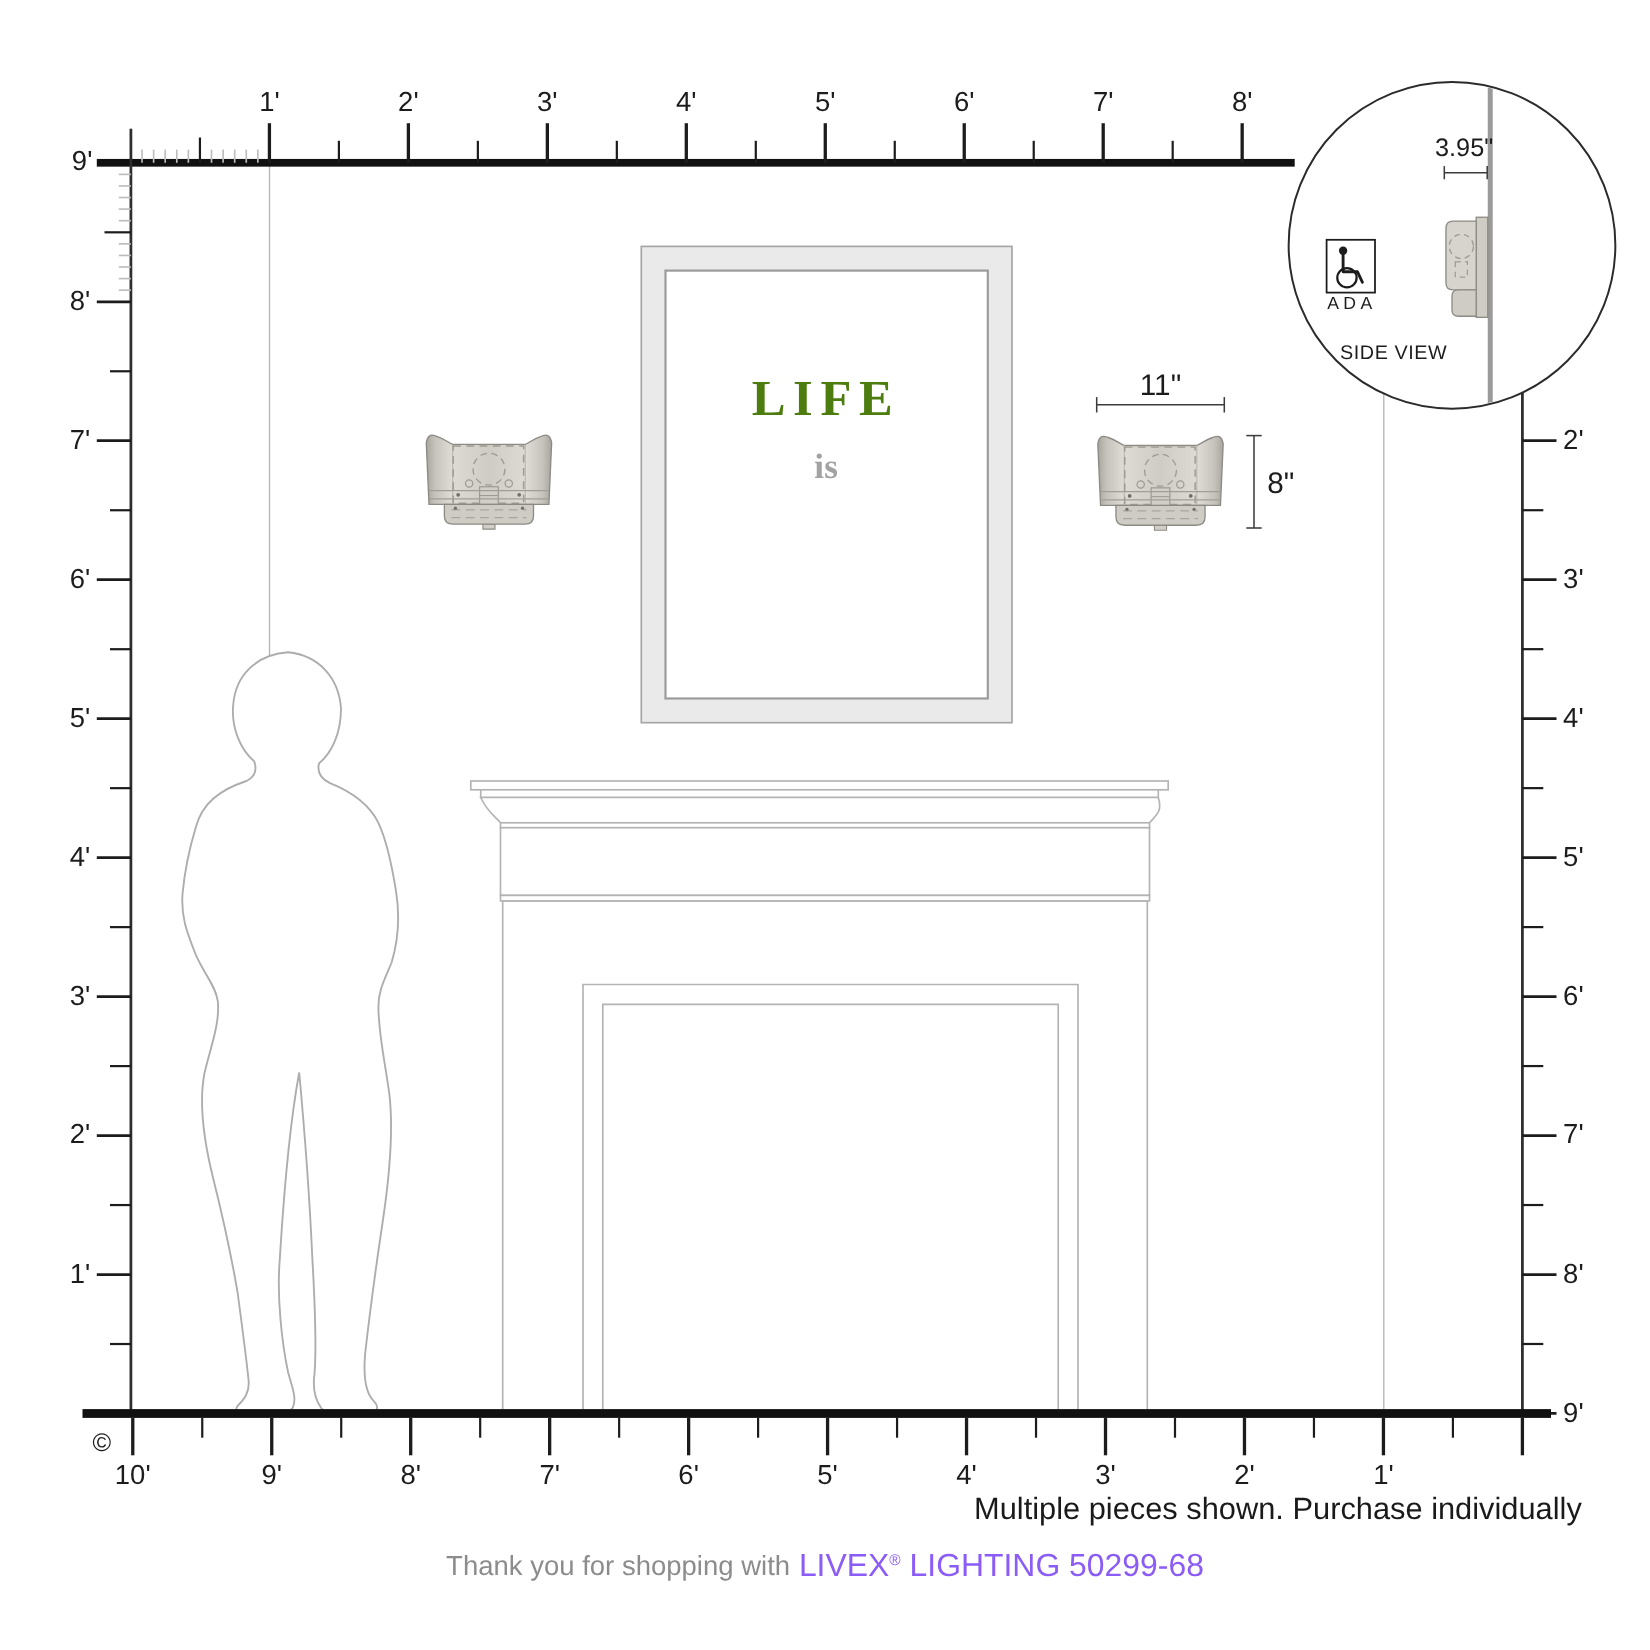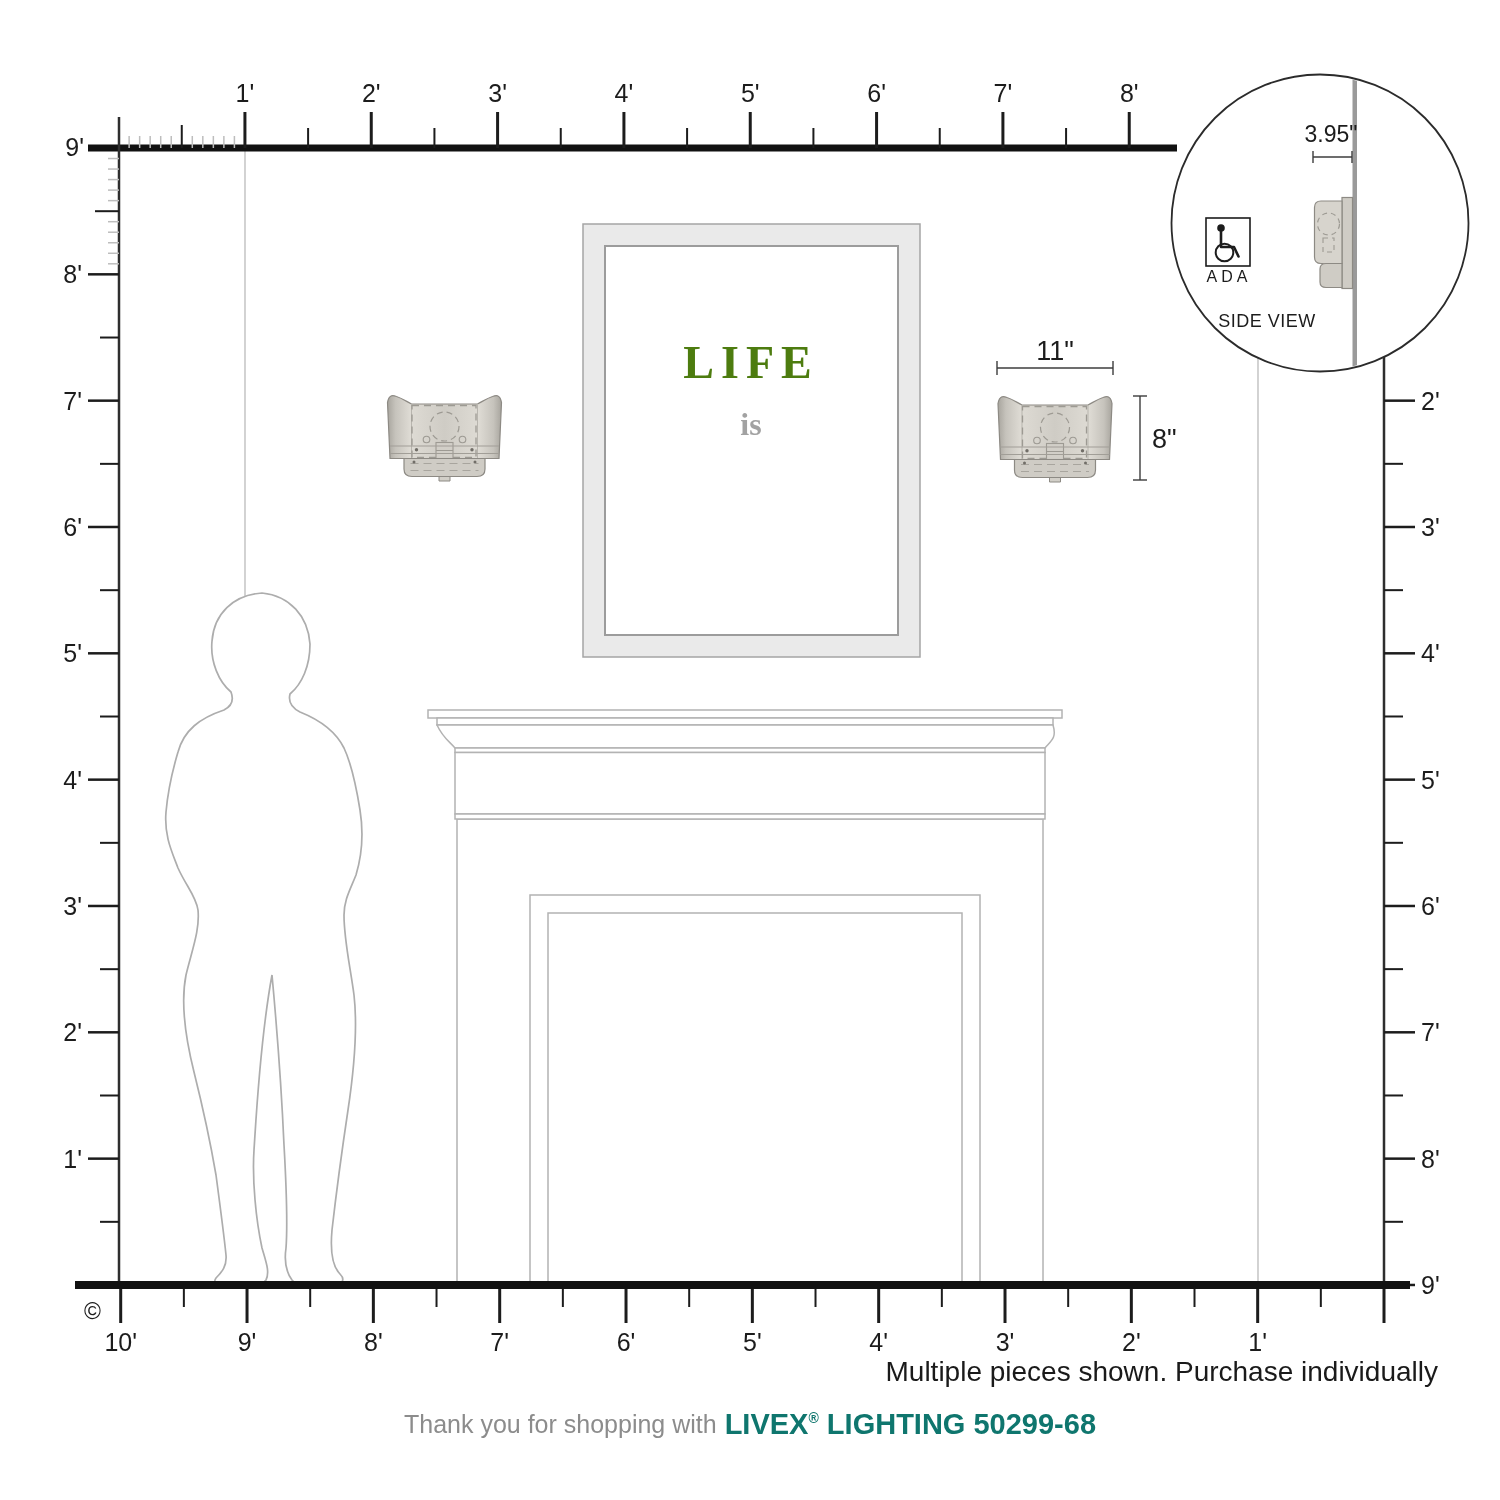--- a/index.html
+++ b/index.html
@@ -21,21 +21,21 @@
   .inset-dim{position:absolute;left:1331px;top:134px;transform:translate(-50%,-50%);
              font-size:23px;color:#1c1c1c;}
   .ada-lbl{position:absolute;left:1229px;top:277px;transform:translate(-50%,-50%);
            font-size:16px;letter-spacing:4px;color:#1c1c1c;text-align:center;}
   .sideview-lbl{position:absolute;left:1267px;top:321px;transform:translate(-50%,-50%);
                 font-size:18px;letter-spacing:0.5px;color:#1c1c1c;}
   .note{position:absolute;right:62px;top:1356px;font-size:28px;color:#1a1a1a;}
   .footer{position:absolute;left:0;top:1408px;width:100%;display:flex;
           justify-content:center;align-items:center;gap:8px;}
   .footer .pre{font-size:25px;color:#8c8c8c;}
-  .footer .brand{font-size:29px;font-weight:700;color:#0f766e;}
+  .footer .brand{font-size:29px;font-weight:400;color:#8b5cf6;}
   .footer .brand sup{font-size:14px;}
   .copyright{position:absolute;left:84px;top:1298px;font-size:23px;color:#1c1c1c;}
 </style>
 </head>
 <body>
 
 <div class="canvas">
 
 <svg width="1500" height="1500" viewBox="0 0 1500 1500">
   <defs>

